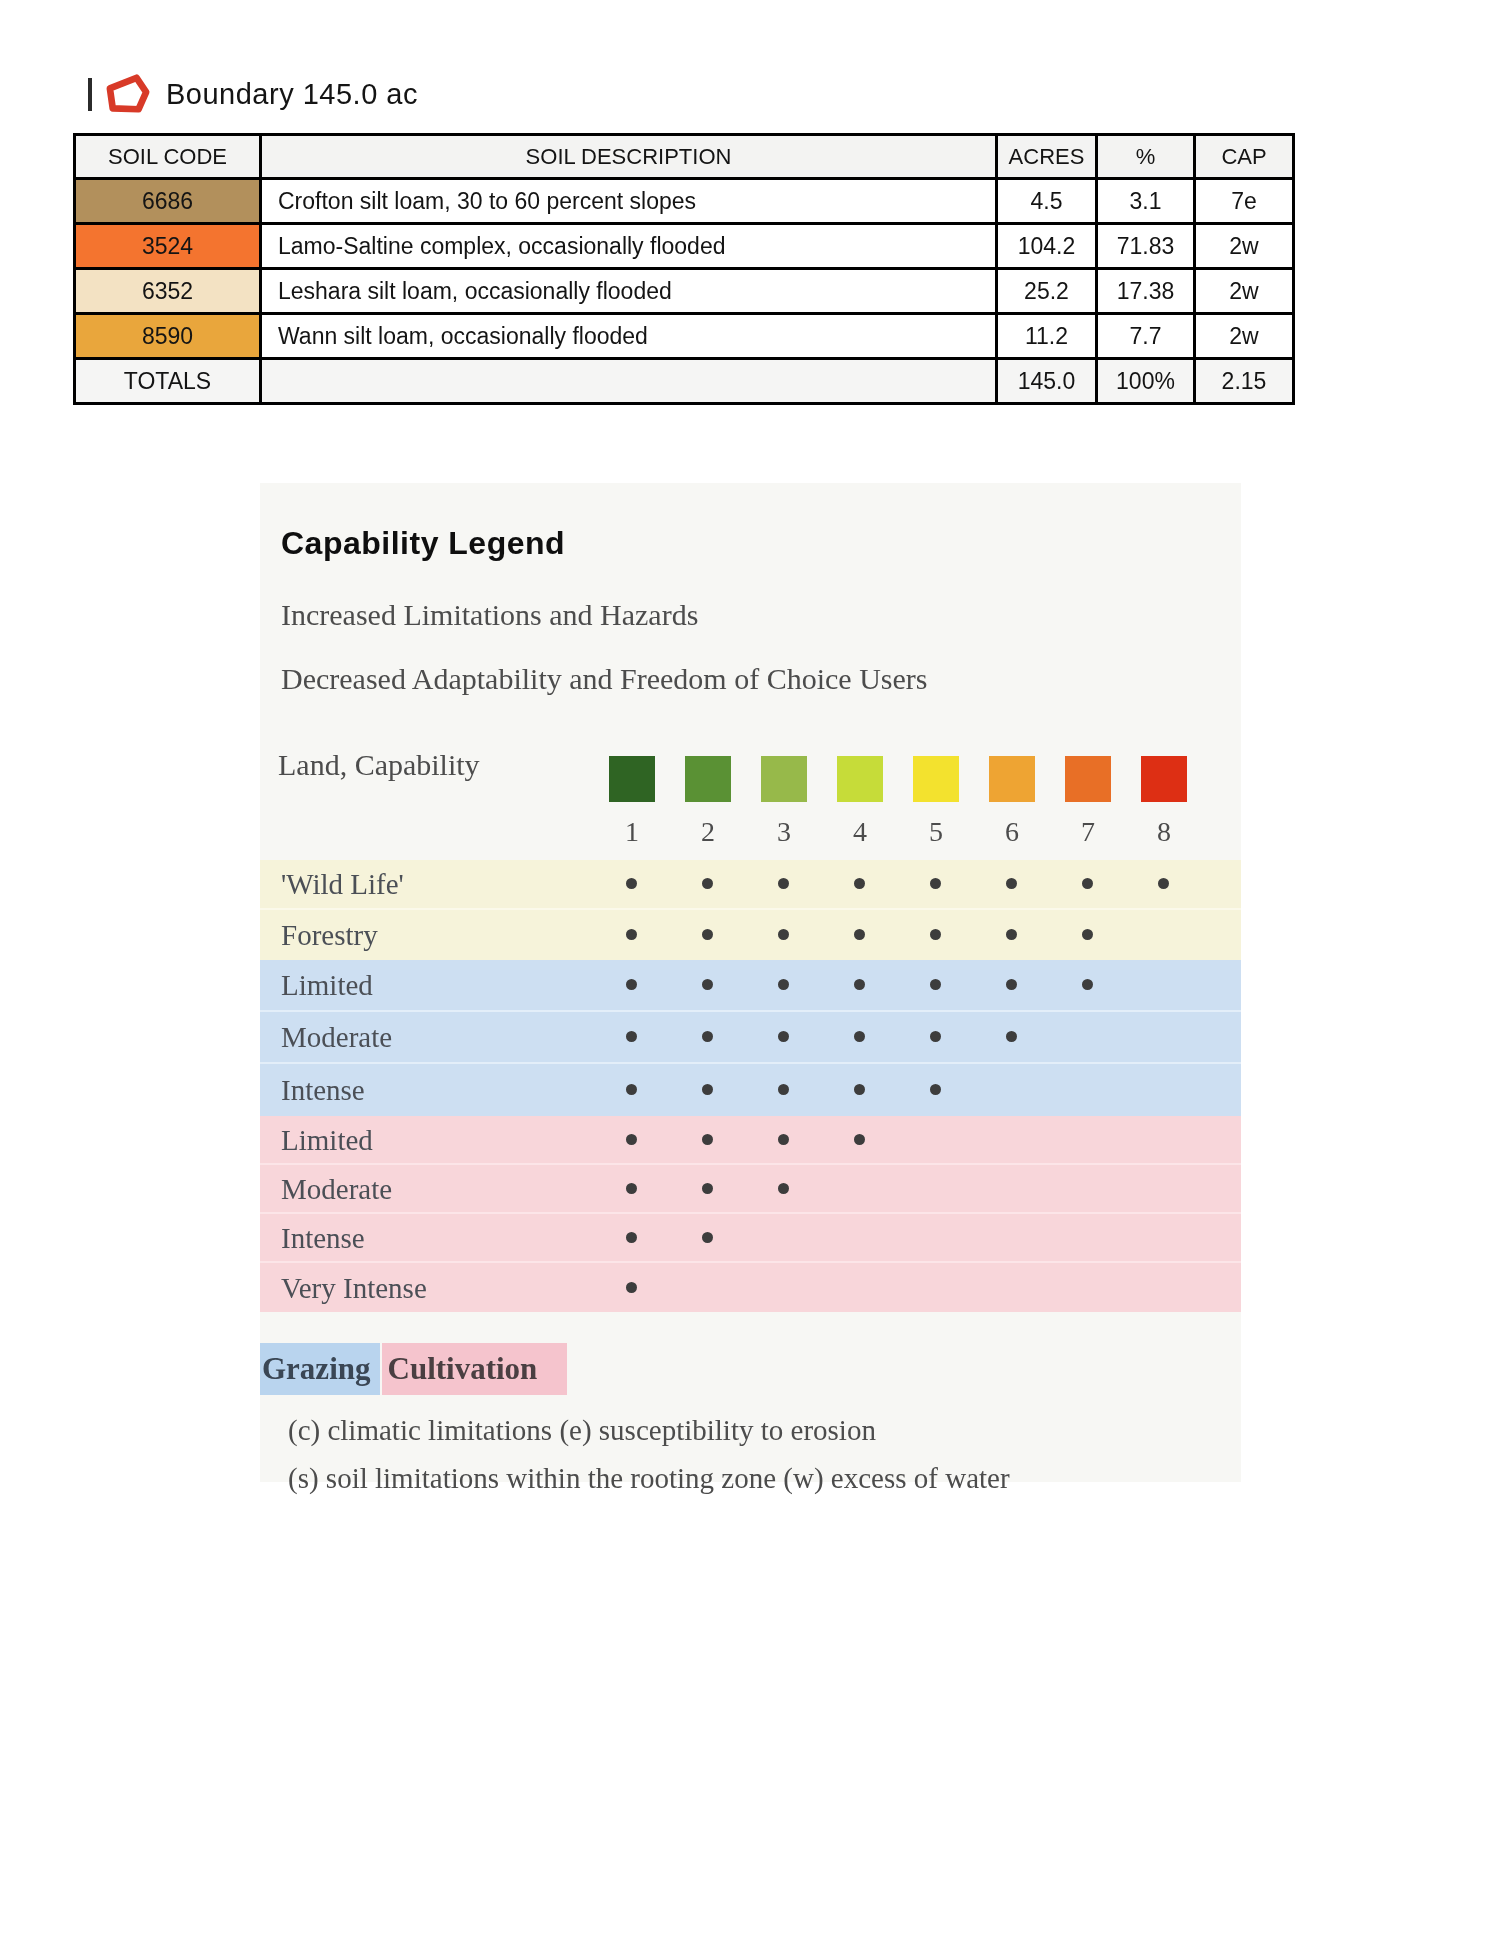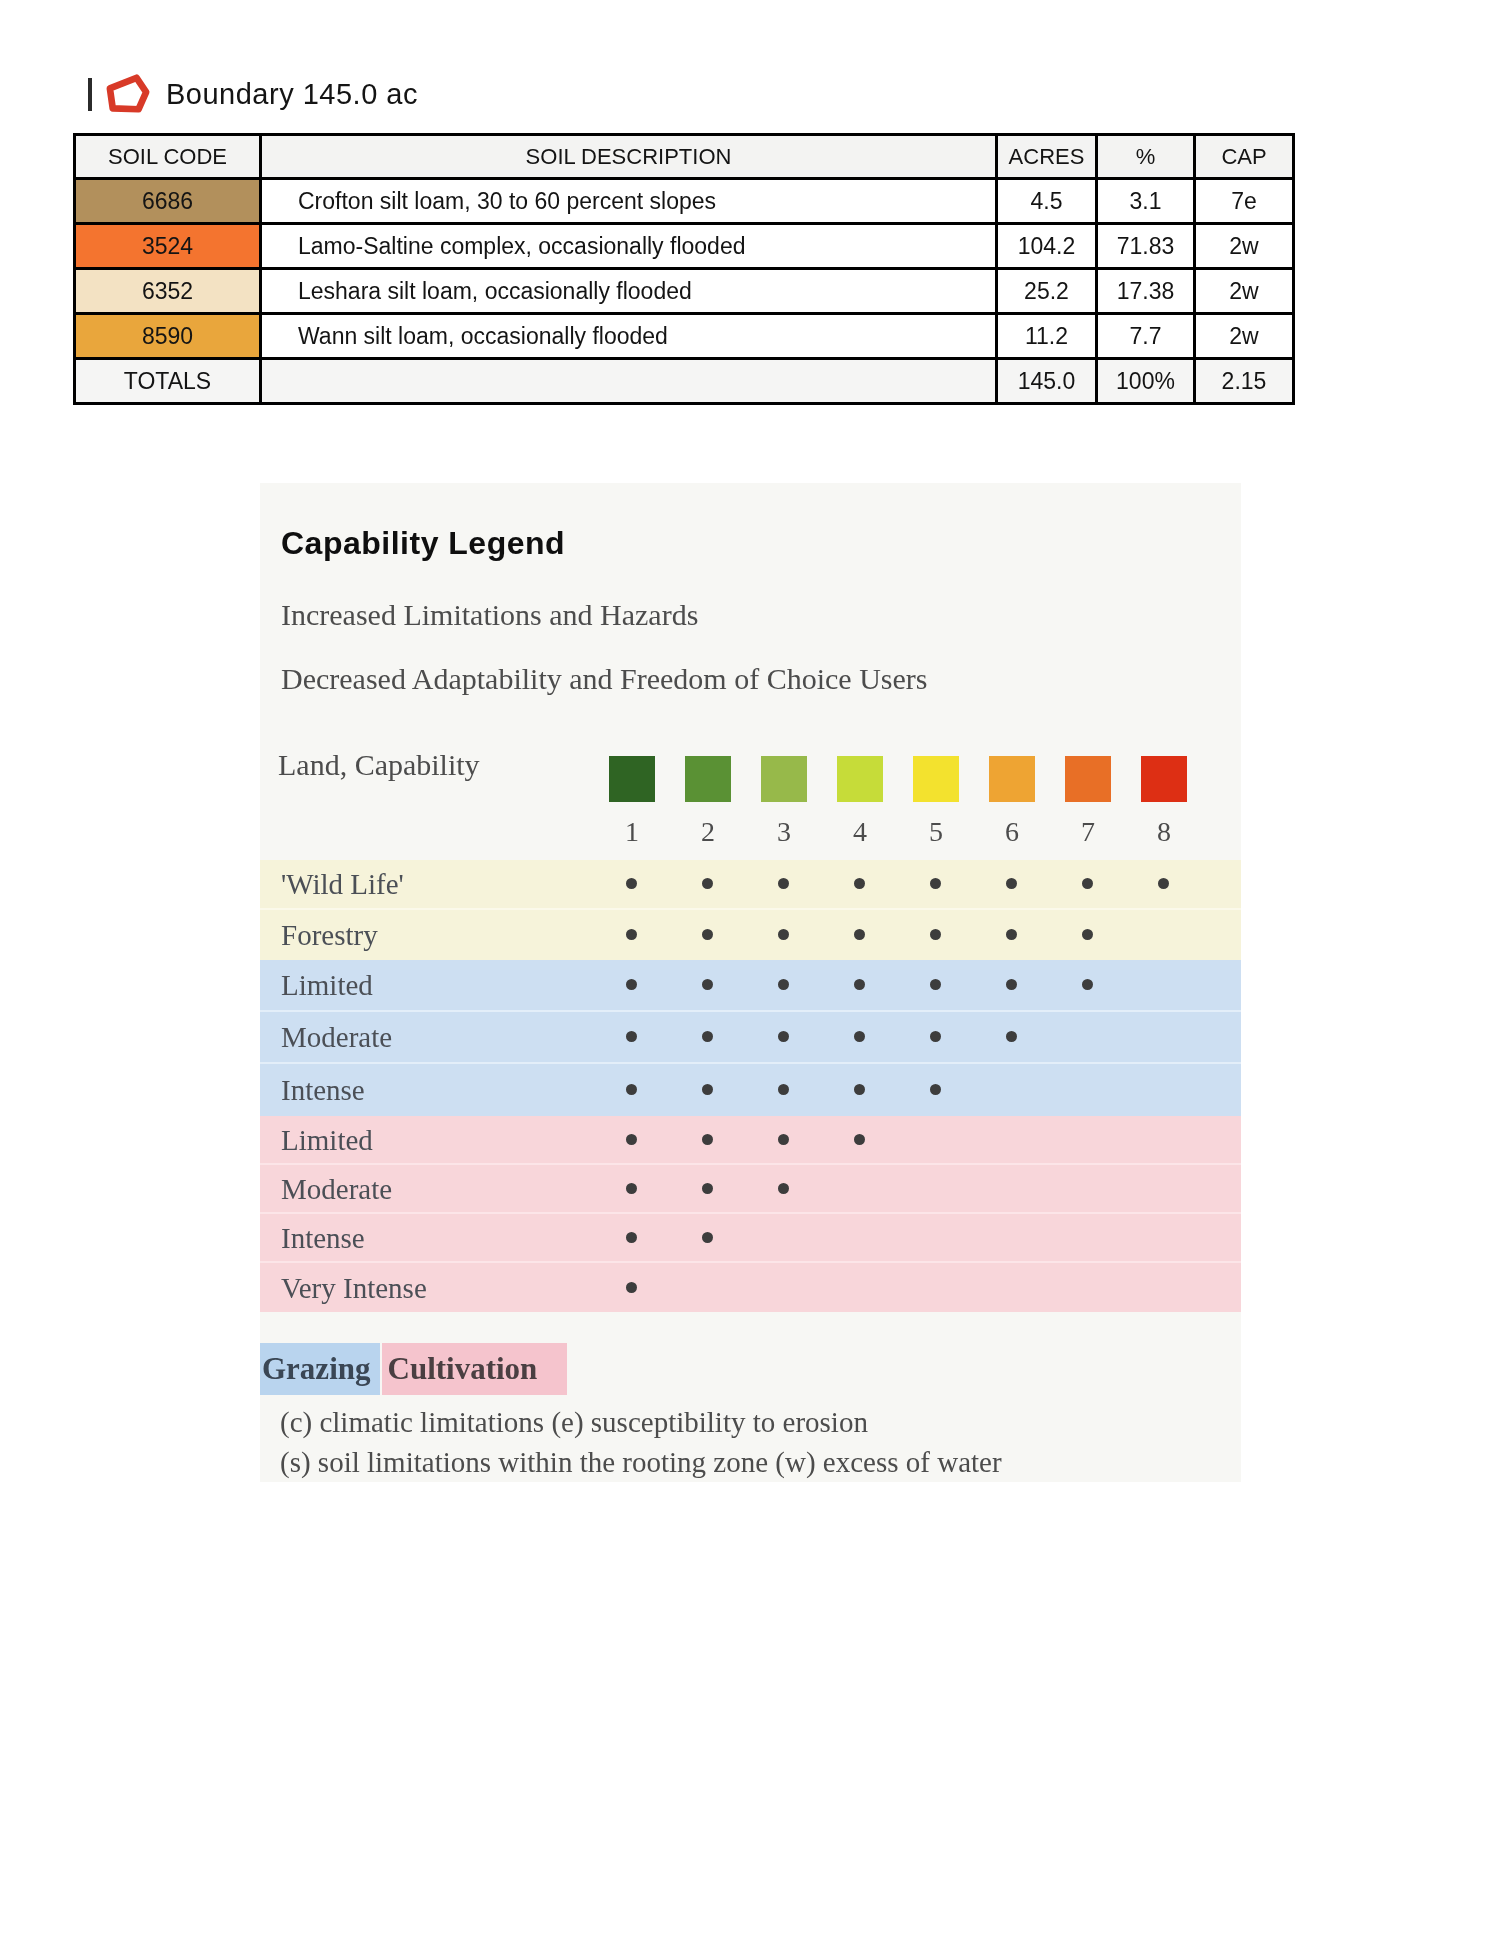--- a/index.html
+++ b/index.html
@@ -17,21 +17,21 @@
 
   
   .soil-table {
     position:absolute; left:73px; top:133px; border-collapse:collapse; table-layout:fixed;
     font-size:23px; color:#141414;
   }
   .soil-table th, .soil-table td { border:3px solid #000; overflow:hidden; white-space:nowrap; }
   .soil-table th { height:44px; background:#f3f3f2; font-weight:normal; font-size:22px; text-align:center;margin-left:21px; }
   .soil-table td { height:45px; }
   td.code  { text-align:center; }
-  td.desc  { text-align:left; padding-left:36px; }
+  td.desc  { text-align:left; padding-left:16px; }
   td.num   { text-align:center; }
   tr.totals td { background:#f5f5f4; }
   tr.totals td.code { background:#f5f5f4; }
 
   
   .legend-panel {
     position:absolute; left:260px; top:483px; width:981px; height:999px;
     background:#f7f7f4;
   }
   .serif { font-family:"Liberation Serif","DejaVu Serif",serif; color:#4c4c4c; }
@@ -74,21 +74,21 @@
   .band-key {
     position:absolute; left:0px; top:860px; display:flex; align-items:center;
     font-family:"Liberation Serif","DejaVu Serif",serif; font-weight:bold; font-size:31px;border-radius:22px;
   }
   .key-grazing     { background:#b9d4ee; color:#3a4654; line-height:52px; height:52px; padding:0 9px 0 2px; }
   .key-cultivation { background:#f5c4cd; color:#4a3f42; line-height:52px; height:52px; padding:0 30px 0 6px; margin-left:2px; }
   .footnotes {
     position:absolute; left:20px; top:919px;
     font-family:"Liberation Serif","DejaVu Serif",serif; font-size:29px; color:#4c4c4c;
   }
-  .footnotes p { margin:0; line-height:40px; white-space:nowrap; }
+  .footnotes p { margin:8px; line-height:40px; white-space:nowrap; }
 </style>
 </head>
 <body>
 
 <div class="page">
 
   <header class="page-header">
     <span class="vbar"></span>
     <span class="b-icon">
       <svg width="50" height="42" viewBox="0 0 52 44">

